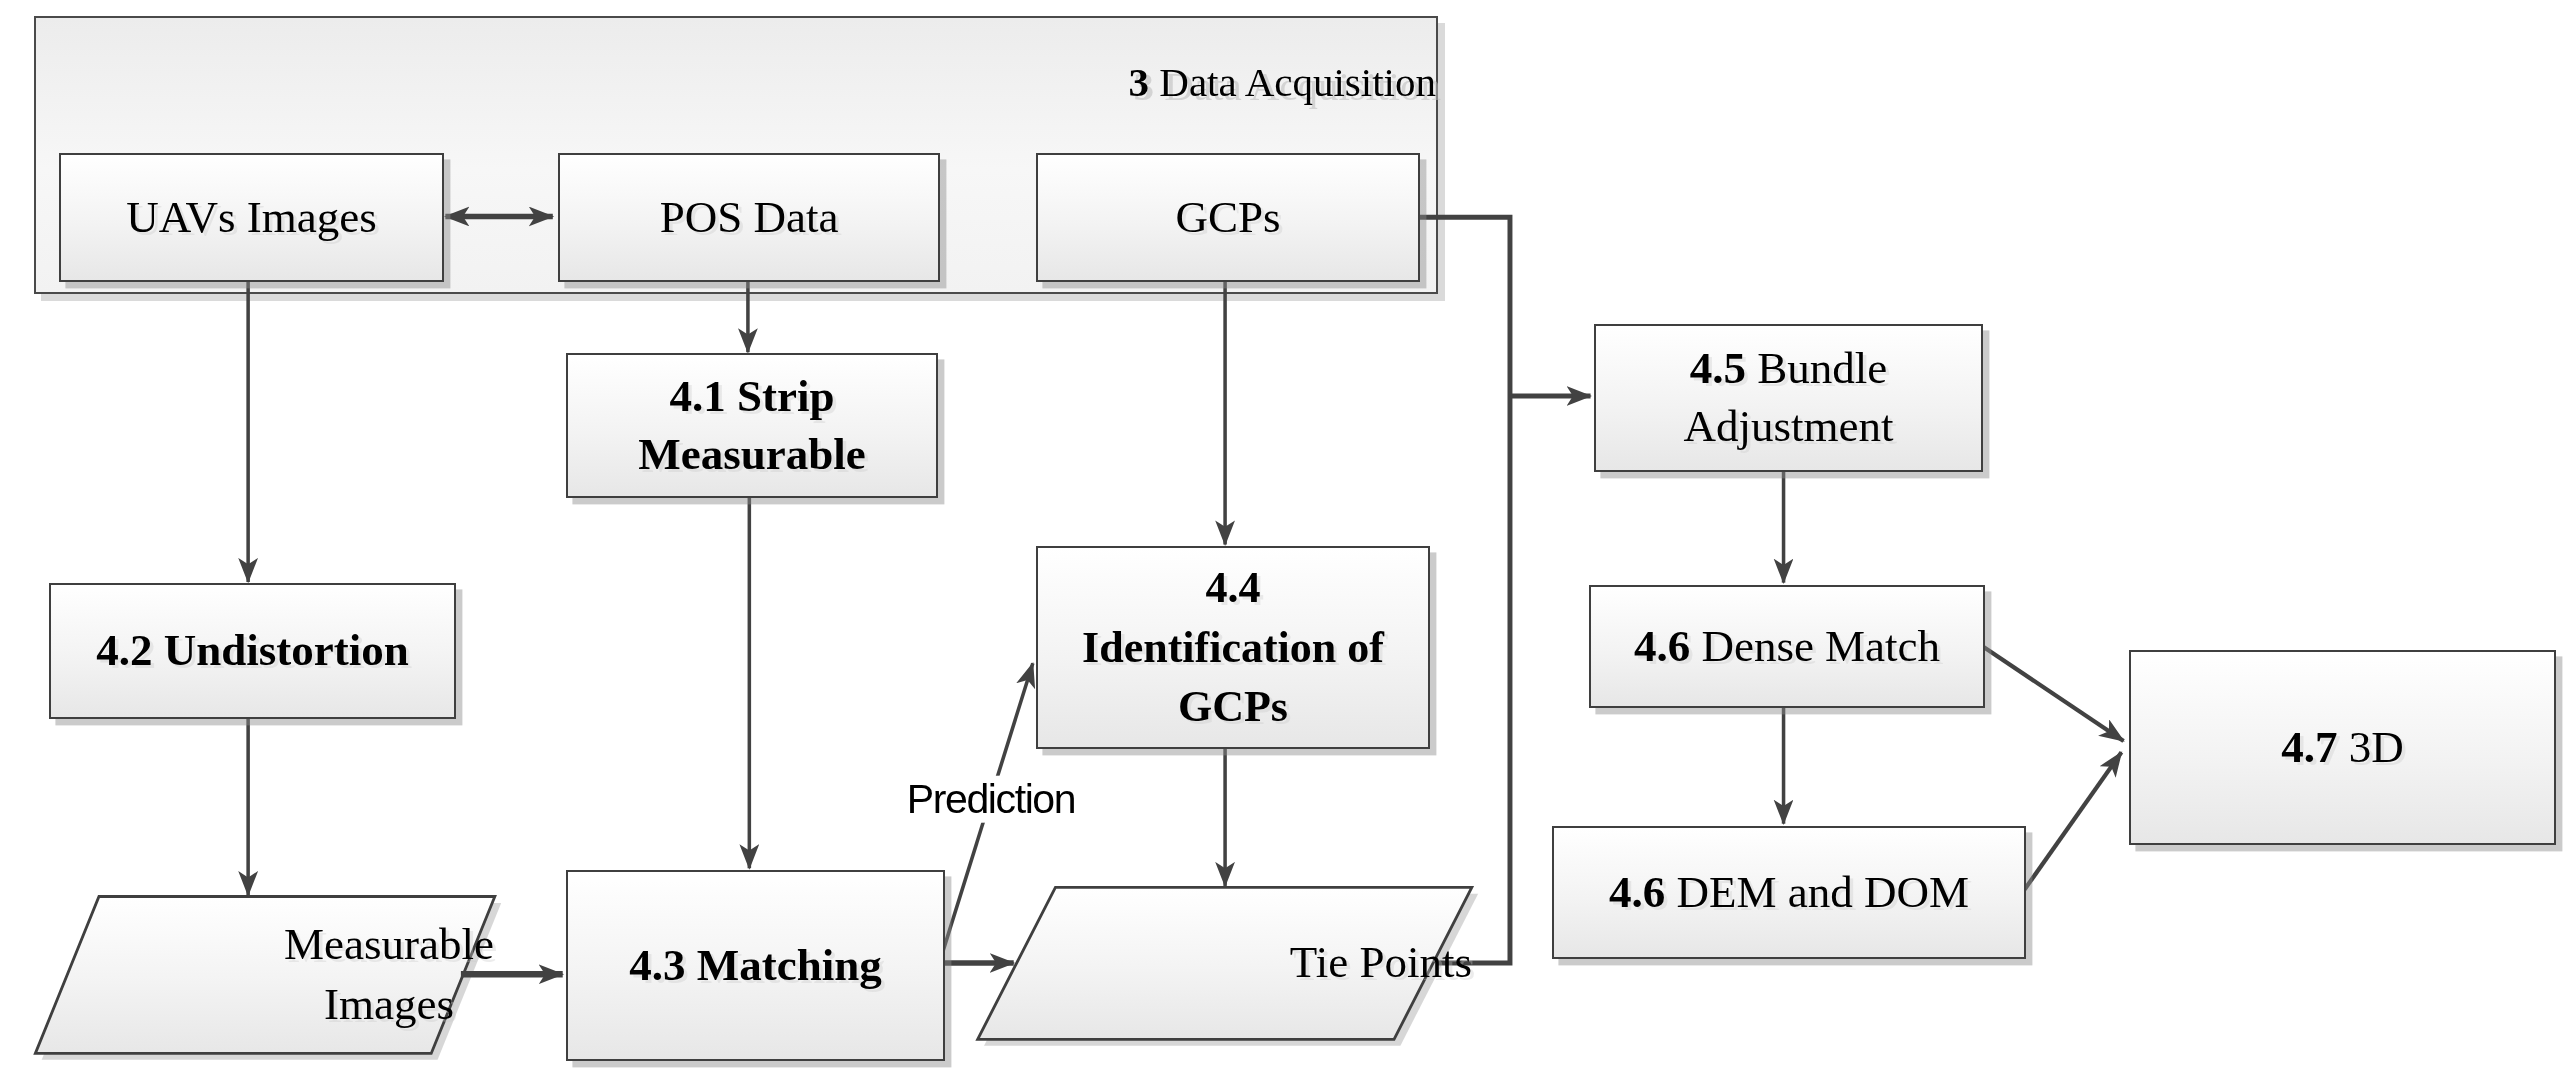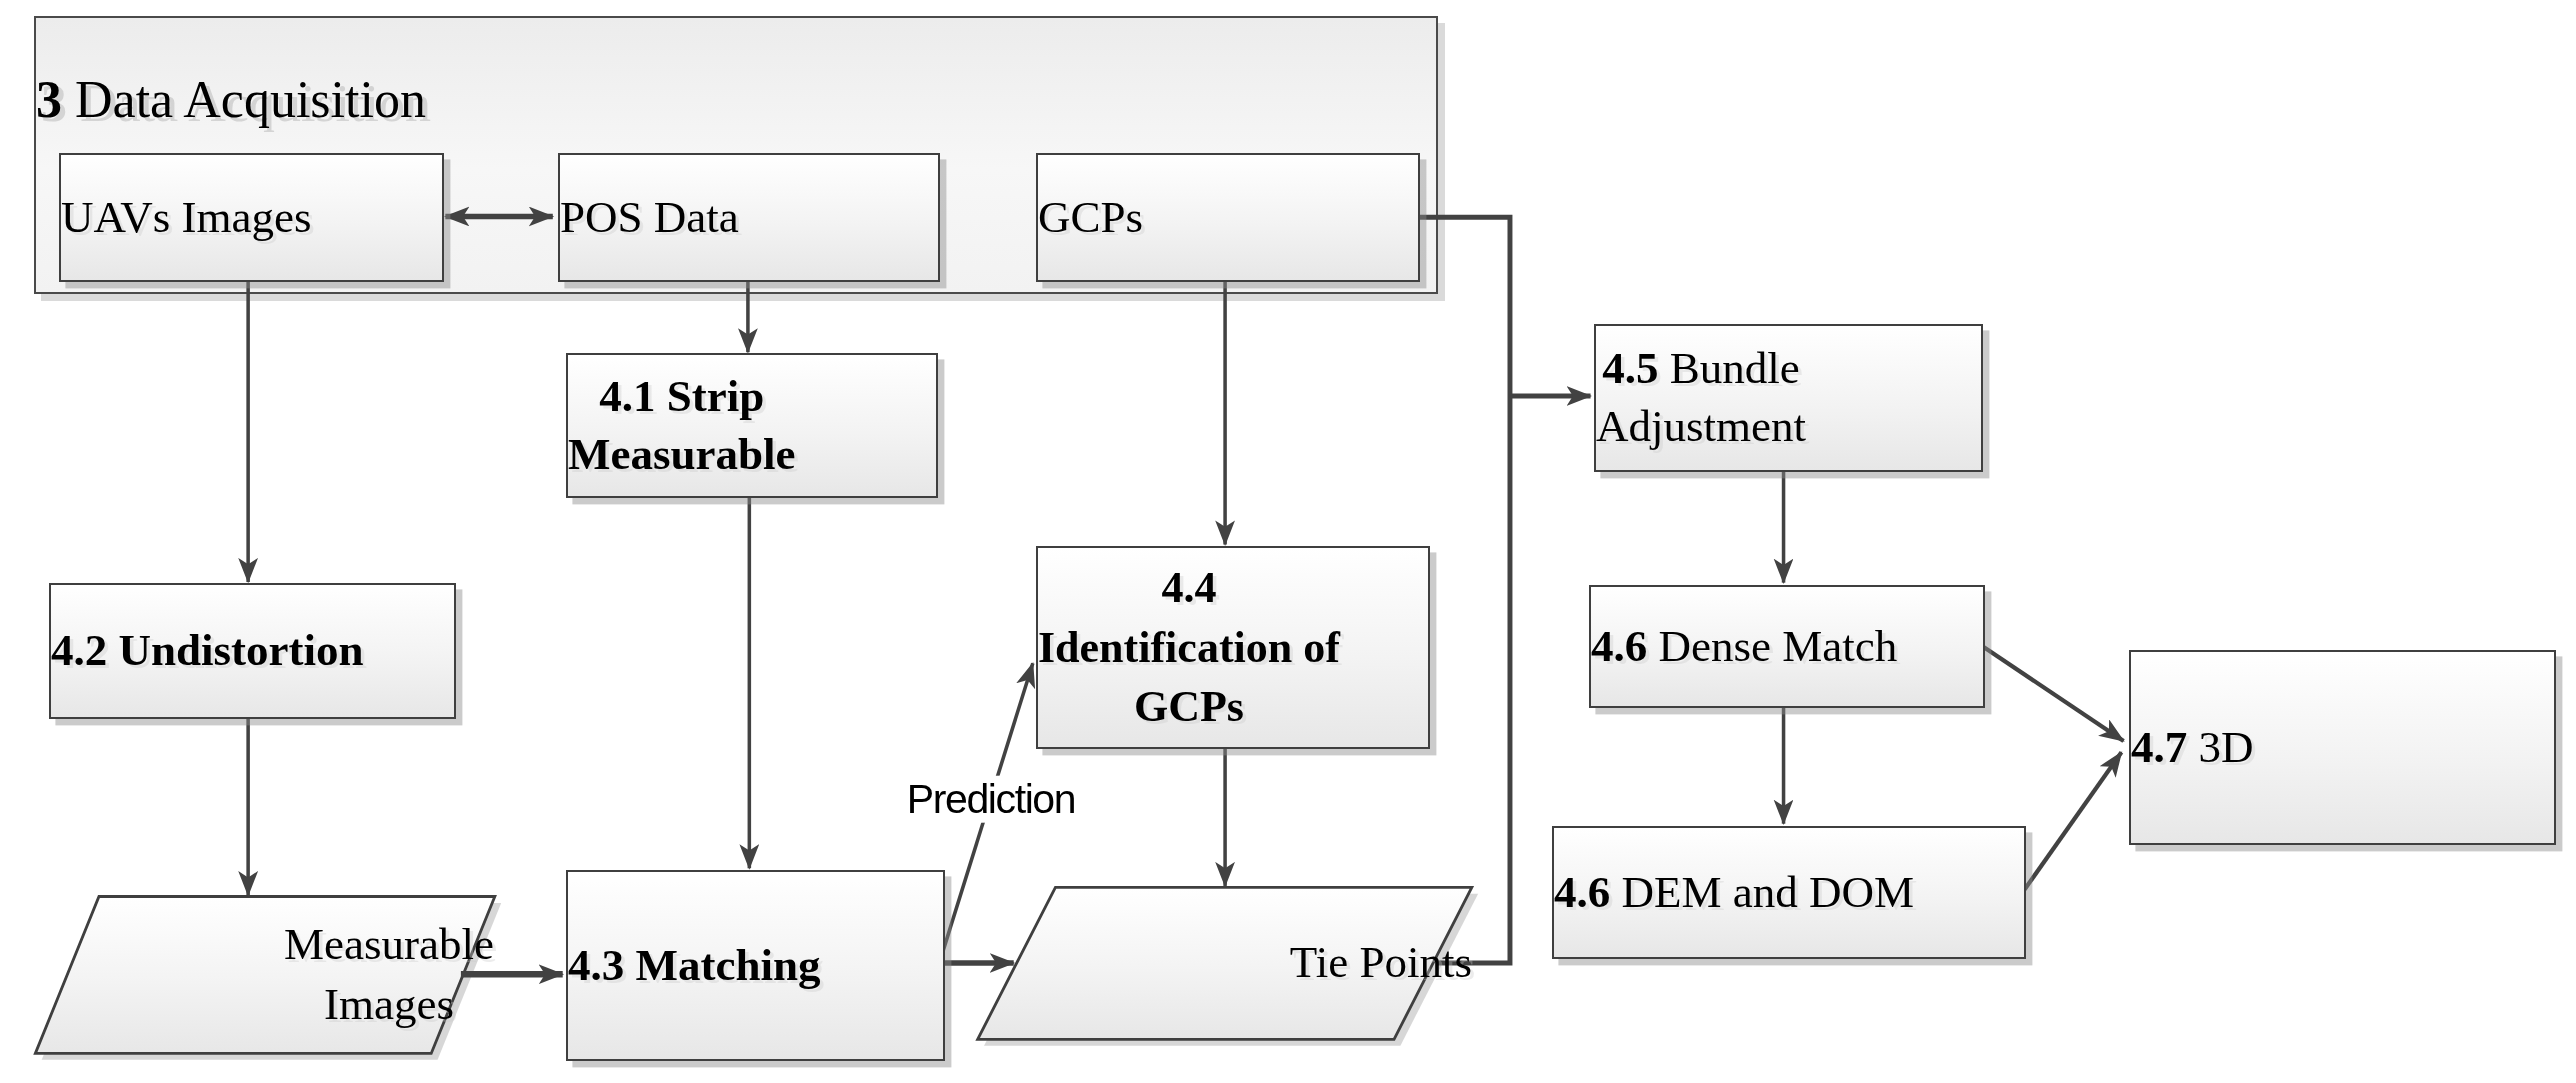--- a/index.html
+++ b/index.html
@@ -11,31 +11,30 @@
     color:#000;
   }
   .container{
     position:absolute;z-index:1;
     background:linear-gradient(180deg,#ececec 0%,#f7f7f7 55%,#f2f2f2 100%);
     border:2.8px solid #4a4a4a;
     box-shadow:7px 7px 0 rgba(150,150,150,.35);
   }
   .group-title{
     position:absolute;left:0;right:0;top:44px;
-    text-align:left;
-    font-size:52px;line-height:1;
+    text-align:right;
+    font-size:41px;line-height:1;
     text-shadow:5px 4.2px 0 rgba(185,185,185,.55);
-    margin-top:12px;
   }
   .box{
     position:absolute;z-index:3;
     background:linear-gradient(180deg,#ffffff 0%,#f3f3f3 55%,#e7e7e7 100%);
     border:2.8px solid #3f3f3f;
     box-shadow:6.4px 6.4px 0 rgba(140,140,140,.45);
-    display:flex;align-items:center;justify-content:flex-start;
+    display:flex;align-items:center;justify-content:center;
     text-align:center;
     font-size:45px;line-height:1.28;
     text-shadow:3.5px 2.8px 0 rgba(200,200,200,.35);
   }
   .bold{font-weight:bold;}
   .b{font-weight:bold;}
   .wires{position:absolute;left:0;top:0;z-index:2;}
   .plabel{
     position:absolute;z-index:4;
     display:flex;align-items:center;justify-content:flex-end;

